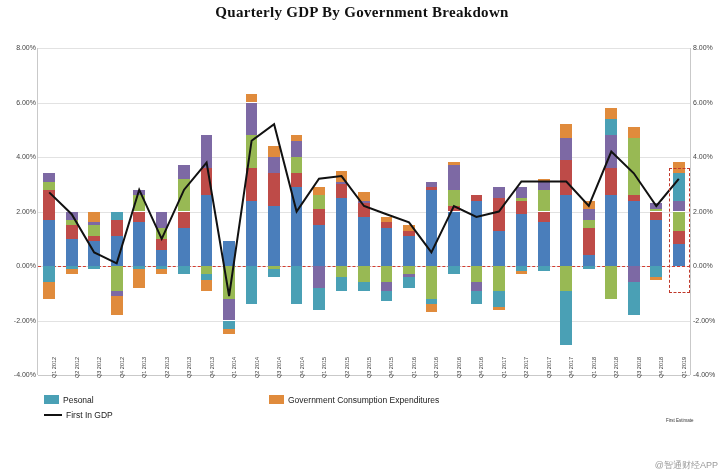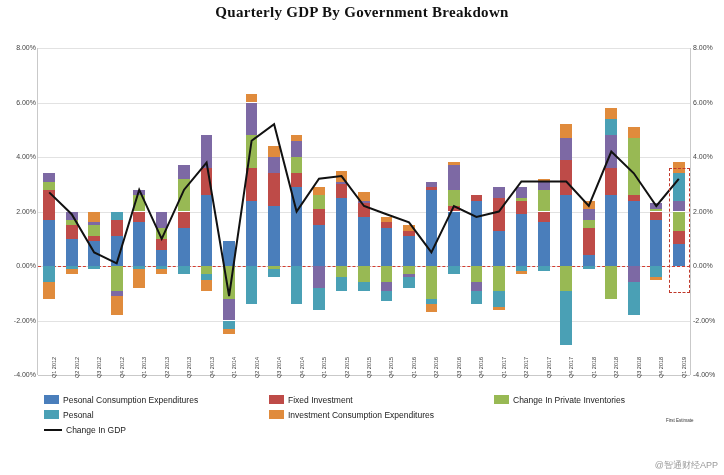--- a/index.html
+++ b/index.html
@@ -318,45 +318,31 @@
       <div class="xlab" style="left: 642.759px; top: 330px;">Q1 2019</div>
       <div class="lastlab" style="left: 626.759px; top: 370px; width: 30px;">First Estimate</div>
       <svg id="linesvg" width="652" height="327">
         <path d="M11.2 144.4 L33.7 166.2 L56.2 204.4 L78.7 215.3 L101.2 141.7 L123.7 190.8 L146.1 141.7 L168.6 114.5 L191.1 248.0 L213.6 92.7 L236.1 76.3 L258.6 163.5 L281.0 130.8 L303.5 128.1 L326.0 158.0 L348.5 166.2 L371.0 174.4 L393.4 204.4 L415.9 158.0 L438.4 169.0 L460.9 163.5 L483.4 133.5 L505.9 133.5 L528.3 133.5 L550.8 158.0 L573.3 103.5 L595.8 125.3 L618.3 158.0 L640.8 130.8 " fill="none" stroke="#111111" stroke-width="2"></path>
       </svg>
     </div>
 
   <div id="legend">
     <div class="lgrow">
       <span class="lgitem" style="width:215px">
-        <span class="swatch" style="background:#4a7ebb"></span>
-        <span>Pesonal Consumption Expenditures</span>
-      </span>
-      <span class="lgitem" style="width:215px">
-        <span class="swatch" style="background:#be4b48"></span>
-        <span>Fixed Investment</span>
-      </span>
-      <span class="lgitem">
-        <span class="swatch" style="background:#98b954"></span>
-        <span>Change In Private Inventories</span>
-      </span>
-    </div>
-    <div class="lgrow">
-      <span class="lgitem" style="width:215px">
         <span class="swatch" style="background:#4aa0b5"></span>
         <span>Pesonal</span>
       </span>
       <span class="lgitem">
         <span class="swatch" style="background:#e08b3c"></span>
-        <span>Investment Consumption Expenditures</span>
+        <span>Government Consumption Expenditures</span>
       </span>
     </div>
     <div class="lgrow">
       <span class="lgitem">
         <span class="lgline"></span>
-        <span>Change In GDP</span>
+        <span>First In GDP</span>
       </span>
     </div>
   </div>
 
   <div id="wm">@智通财经APP</div>
 <div id="hi-box" style="left: 669.316px; top: 167.9px; width: 18.8855px; height: 122.625px;"></div>
   </div>
 
 </body></html>

